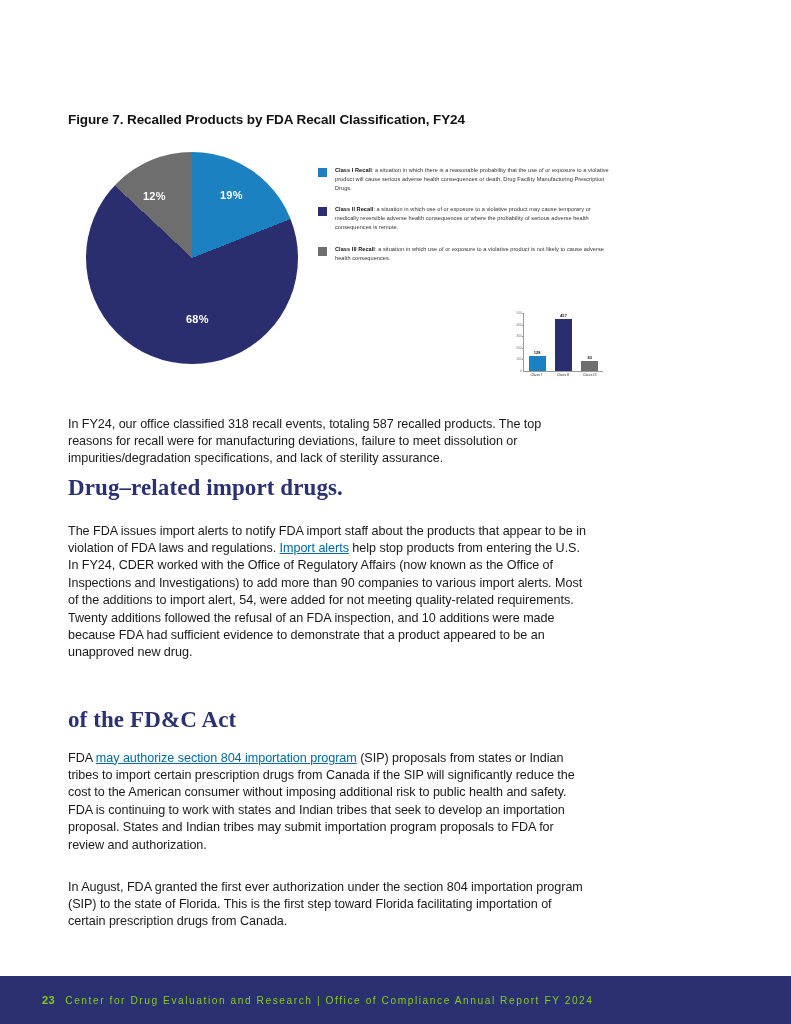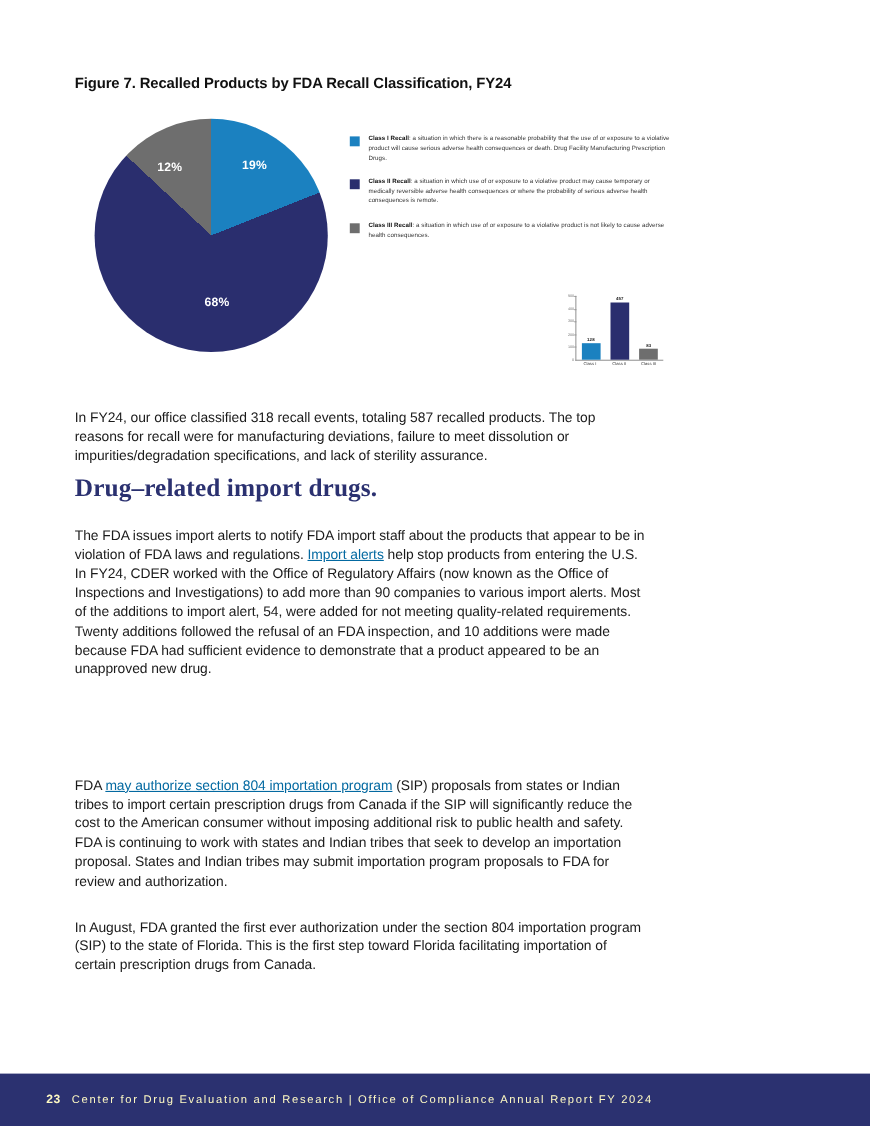--- a/index.html
+++ b/index.html
@@ -12,20 +12,21 @@
     height: 1024px;
     position: relative;
     overflow: hidden;
     font-family: "Liberation Sans", sans-serif;
     color: #1a1a1a;
   }
   .page {
     position: absolute;
     inset: 0;
     background: #ffffff;
+    margin-top: 44px;
   }
 
   
   .fig-title {
     position: absolute;
     left: 68px;
     top: 68px;
     width: 560px;
     font-size: 13.5px;
     font-weight: bold;
@@ -208,21 +209,21 @@
     bottom: 0;
     height: 48px;
     background: #2b3170;
     display: flex;
     align-items: center;
   }
   .footer-inner {
     display: flex;
     align-items: baseline;
     margin-left: 42px;
-    color: #fef9c3;
+    color: #84cc16;
   }
   .footer-page {
     font-size: 11px;
     font-weight: bold;
     letter-spacing: 0.5px;
     margin-right: 10px;
   }
   .footer-text {
     font-size: 10.2px;
     letter-spacing: 1.55px;
@@ -299,21 +300,21 @@
       </div>
     </div>
   </div>
 
   <p class="para" style="top:359px;">In FY24, our office classified 318 recall events, totaling 587 recalled products. The top reasons for recall were for manufacturing deviations, failure to meet dissolution or impurities/degradation specifications, and lack of sterility assurance.</p>
 
   <h2 class="section-head" style="top:430px;">Drug–related import drugs.</h2>
 
   <p class="para" style="top:466px;"><span>The FDA issues import alerts to notify FDA import staff about the products that appear to be in violation of FDA laws and regulations. </span><a class="inline-link" href="#">Import alerts</a><span> help stop products from entering the U.S. In FY24, CDER worked with the Office of Regulatory Affairs (now known as the Office of Inspections and Investigations) to add more than 90 companies to various import alerts. Most of the additions to import alert, 54, were added for not meeting quality-related requirements. Twenty additions followed the refusal of an FDA inspection, and 10 additions were made because FDA had sufficient evidence to demonstrate that a product appeared to be an unapproved new drug.</span></p>
 
-  <h2 class="section-head" style="top:635px;"><br></h2>
+  <h2 class="section-head" style="top:635px;"><br><span>of the FD&amp;C Act</span></h2>
 
   <p class="para" style="top:693px;"><span>FDA </span><a class="inline-link" href="#">may authorize section 804 importation program</a><span> (SIP) proposals from states or Indian tribes to import certain prescription drugs from Canada if the SIP will significantly reduce the cost to the American consumer without imposing additional risk to public health and safety. FDA is continuing to work with states and Indian tribes that seek to develop an importation proposal. States and Indian tribes may submit importation program proposals to FDA for review and authorization.</span></p>
 
   <p class="para" style="top:822px;">In August, FDA granted the first ever authorization under the section 804 importation program (SIP) to the state of Florida. This is the first step toward Florida facilitating importation of certain prescription drugs from Canada.</p>
 
   <div class="footer">
     <div class="footer-inner">
       <span class="footer-page">23</span>
       <span class="footer-text">Center for Drug Evaluation and Research  |  Office of Compliance Annual Report FY 2024</span>
     </div>

